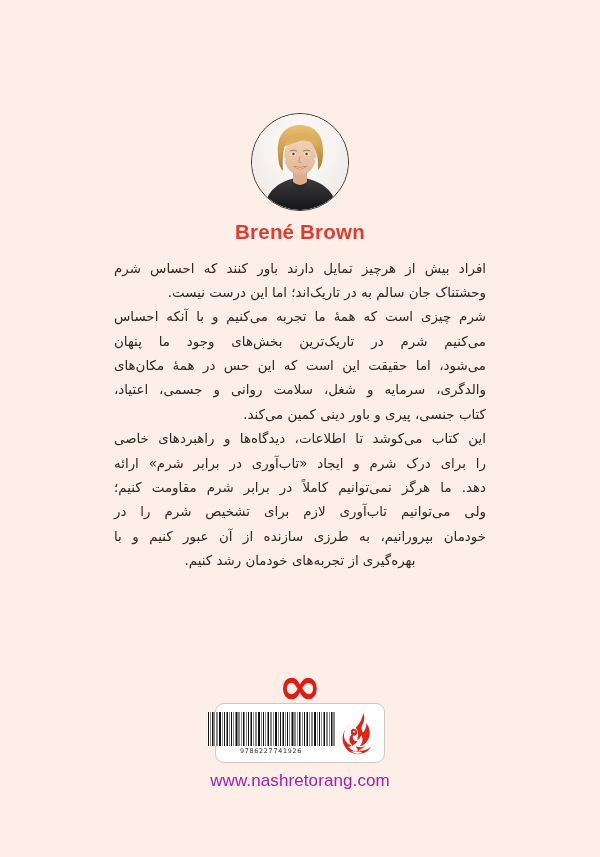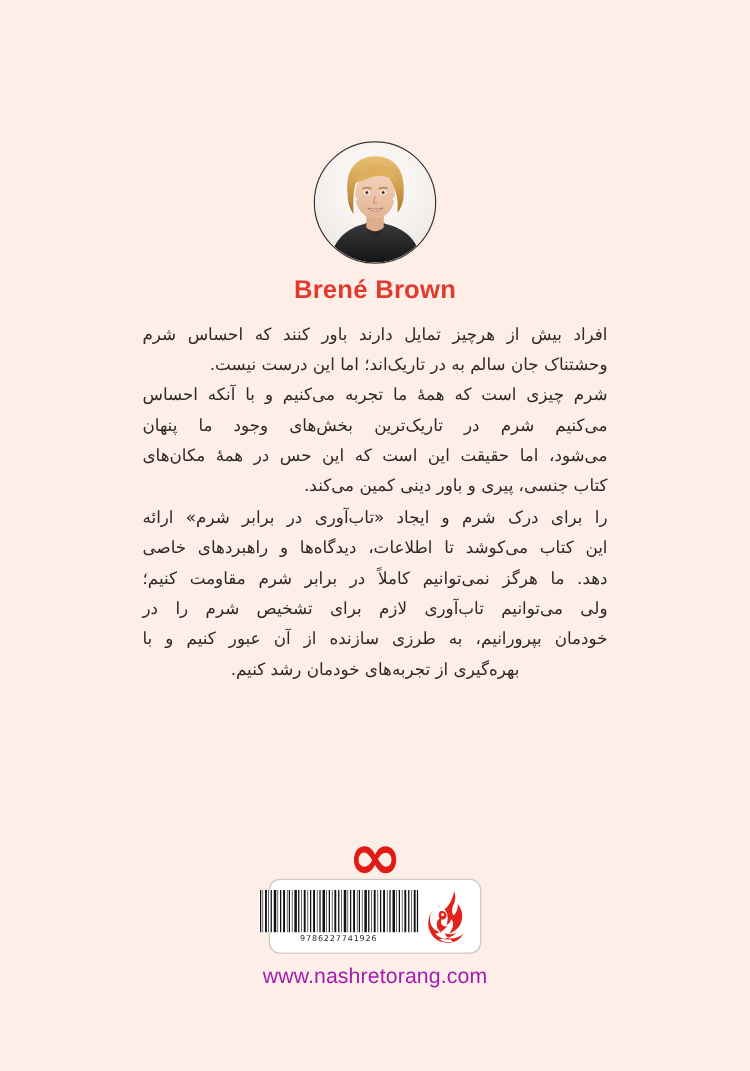--- a/index.html
+++ b/index.html
@@ -223,24 +223,25 @@
   <div class="author-name">Brené Brown</div>
 
   <div class="blurb">
 
     <p>افراد بیش از هرچیز تمایل دارند باور کنند که احساس شرم</p>
     <p class="para-end-right">وحشتناک جان سالم به در تاریک‌اند؛ اما این درست نیست.</p>
 
     <p>شرم چیزی است که همهٔ ما تجربه می‌کنیم و با آنکه احساس</p>
     <p>می‌کنیم شرم در تاریک‌ترین بخش‌های وجود ما پنهان</p>
     <p>می‌شود، اما حقیقت این است که این حس در همهٔ مکان‌های</p>
+    <p>والدگری، سرمایه و شغل، سلامت روانی و جسمی، اعتیاد،</p>
     <p class="para-end-right">کتاب جنسی، پیری و باور دینی کمین می‌کند.</p>
 
+    <p>این کتاب می‌کوشد تا اطلاعات، دیدگاه‌ها و راهبردهای خاصی</p>
     <p>را برای درک شرم و ایجاد «تاب‌آوری در برابر شرم» ارائه</p>
-    <p>این کتاب می‌کوشد تا اطلاعات، دیدگاه‌ها و راهبردهای خاصی</p>
     <p>دهد. ما هرگز نمی‌توانیم کاملاً در برابر شرم مقاومت کنیم؛</p>
     <p>ولی می‌توانیم تاب‌آوری لازم برای تشخیص شرم را در</p>
     <p>خودمان بپرورانیم، به طرزی سازنده از آن عبور کنیم و با</p>
     <p class="center-end">بهره‌گیری از تجربه‌های خودمان رشد کنیم.</p>
 
   </div>
 
   <div class="infinity-mark">∞</div>
 
   <div class="barcode-label">

